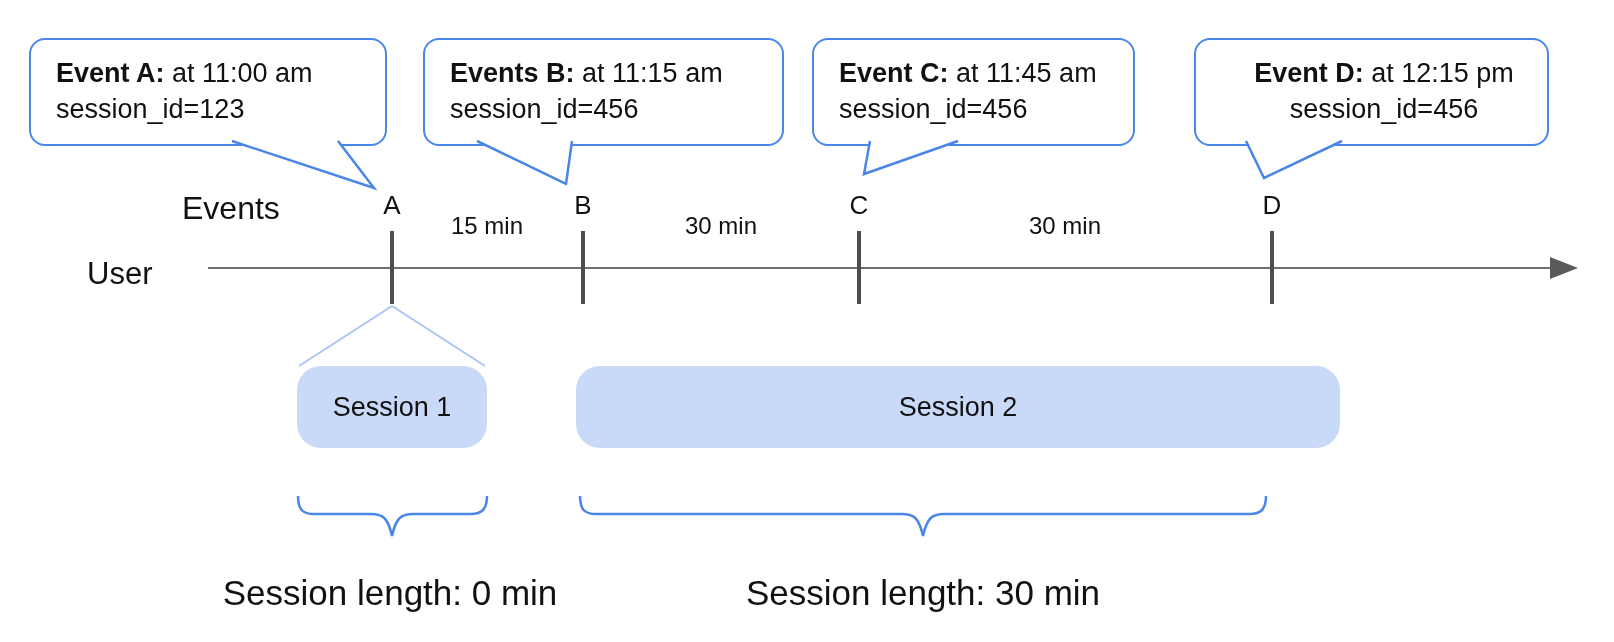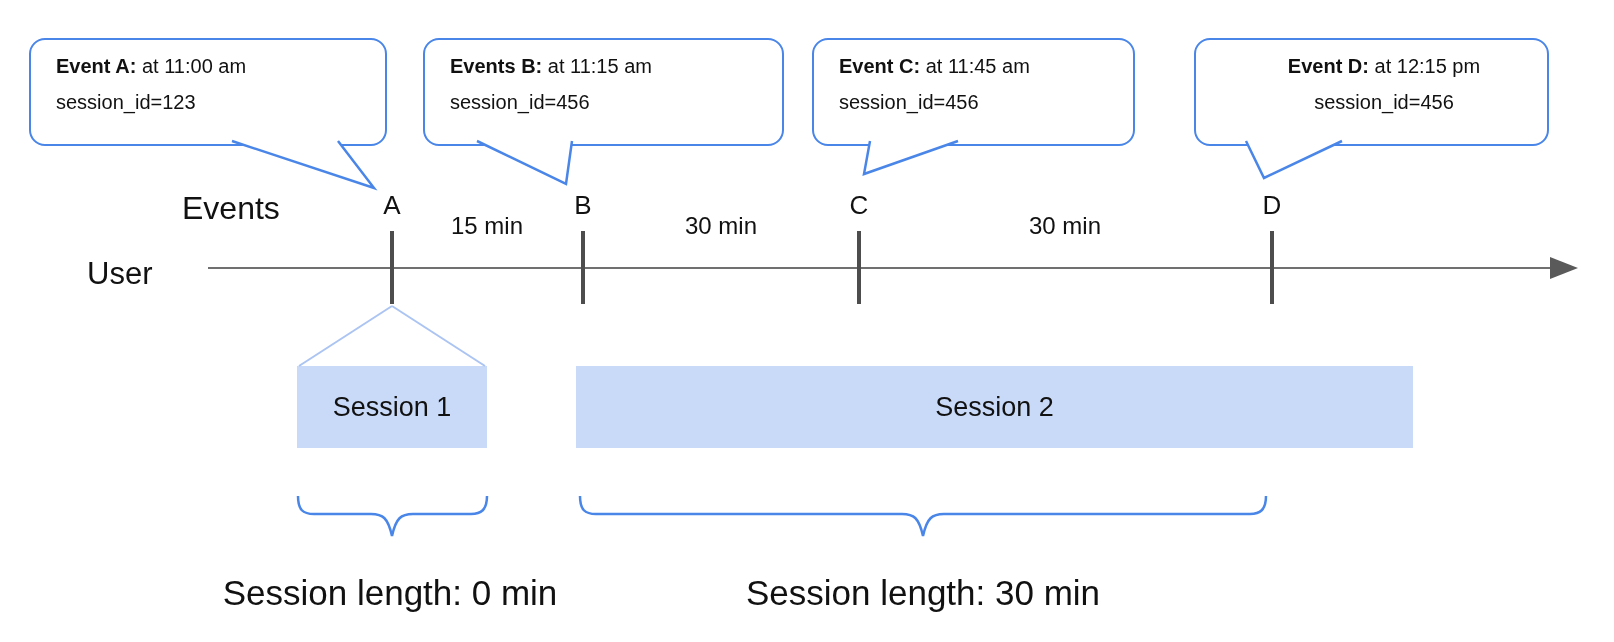--- a/index.html
+++ b/index.html
@@ -11,40 +11,41 @@
     color:#111111;
     overflow:hidden;
   }
   .callout{
     position:absolute;
     height:108px;
     box-sizing:border-box;
     background:#ffffff;
     border:2.5px solid #4a86e8;
     border-radius:16px;
-    padding:8px 0 0 25px;
-    font-size:20px;
+    padding:15px 0 0 25px;
+    font-size:27px;
     line-height:36px;
     white-space:nowrap;
   }
   .callout .b{font-weight:bold;}
   .svg-layer{
     position:absolute;left:0;top:0;width:1614px;height:642px;
     pointer-events:none;
   }
   .label{position:absolute;white-space:nowrap;}
   .events-label{left:182px;top:190px;font-size:32px;}
   .user-label{left:87px;top:256px;font-size:31px;}
   .event-letter{top:190px;font-size:26px;transform:translateX(-50%);}
   .interval-label{top:212px;font-size:24px;transform:translateX(-50%);}
   .session-box{
     position:absolute;top:366px;height:82px;
     background:#c9daf8;
     display:flex;align-items:center;justify-content:center;
     font-size:27px;
+    border-radius:24px;
   }
   .session-length{top:573px;font-size:35px;transform:translateX(-50%);}
 </style>
 </head>
 <body>
 
 <div class="canvas">
 
   <div class="callout" style="left:29px;top:38px;width:358px;">
     <div><span class="b">Event A:</span><span> at 11:00 am</span></div>
@@ -74,21 +75,21 @@
   <div class="label event-letter" style="left:859px;">C</div>
   <div class="label event-letter" style="left:1272px;">D</div>
 
   <div class="label interval-label" style="left:487px;">15 min</div>
   <div class="label interval-label" style="left:721px;">30 min</div>
   <div class="label interval-label" style="left:1065px;">30 min</div>
 
   <div class="session-box" style="left:297px;width:190px;">
     <span>Session 1</span>
   </div>
-  <div class="session-box" style="left:576px;width:837px;">
+  <div class="session-box" style="left:576px;width:764px;">
     <span>Session 2</span>
   </div>
 
   <div class="label session-length" style="left:390px;">Session length: 0 min</div>
   <div class="label session-length" style="left:923px;">Session length: 30 min</div>
 
   <svg class="svg-layer" viewBox="0 0 1614 642">
 
     <path d="M 232 141 L 374 188 L 338 141" fill="#ffffff" stroke="#4a86e8" stroke-width="2.5" stroke-linejoin="miter"></path>
     <path d="M 477 141 L 566 184 L 572 141" fill="#ffffff" stroke="#4a86e8" stroke-width="2.5" stroke-linejoin="miter"></path>

